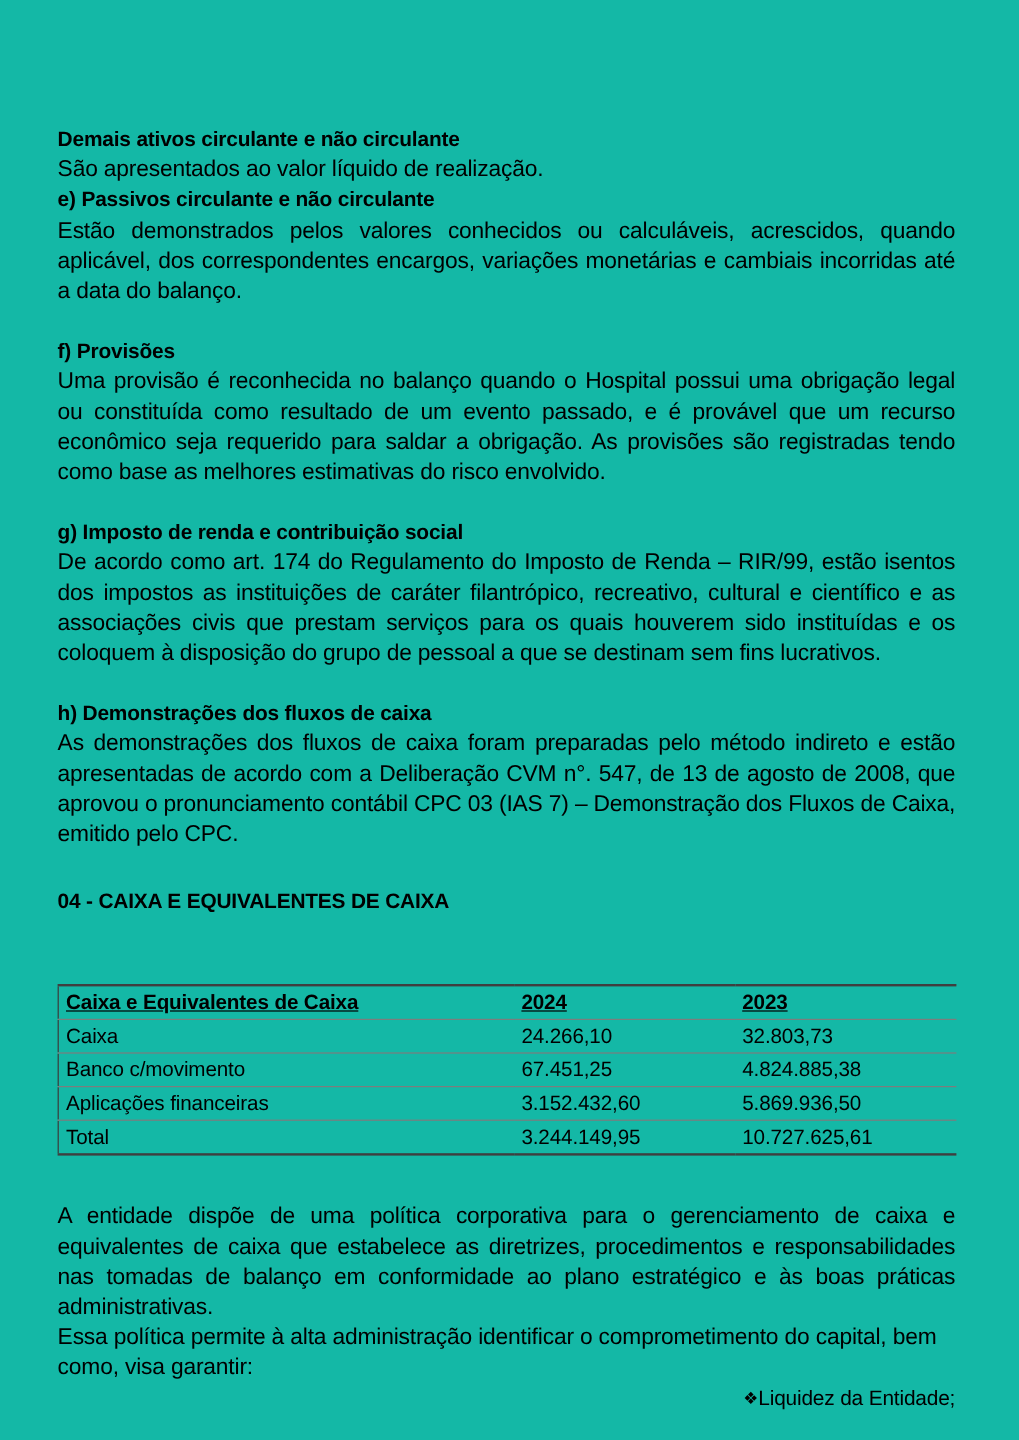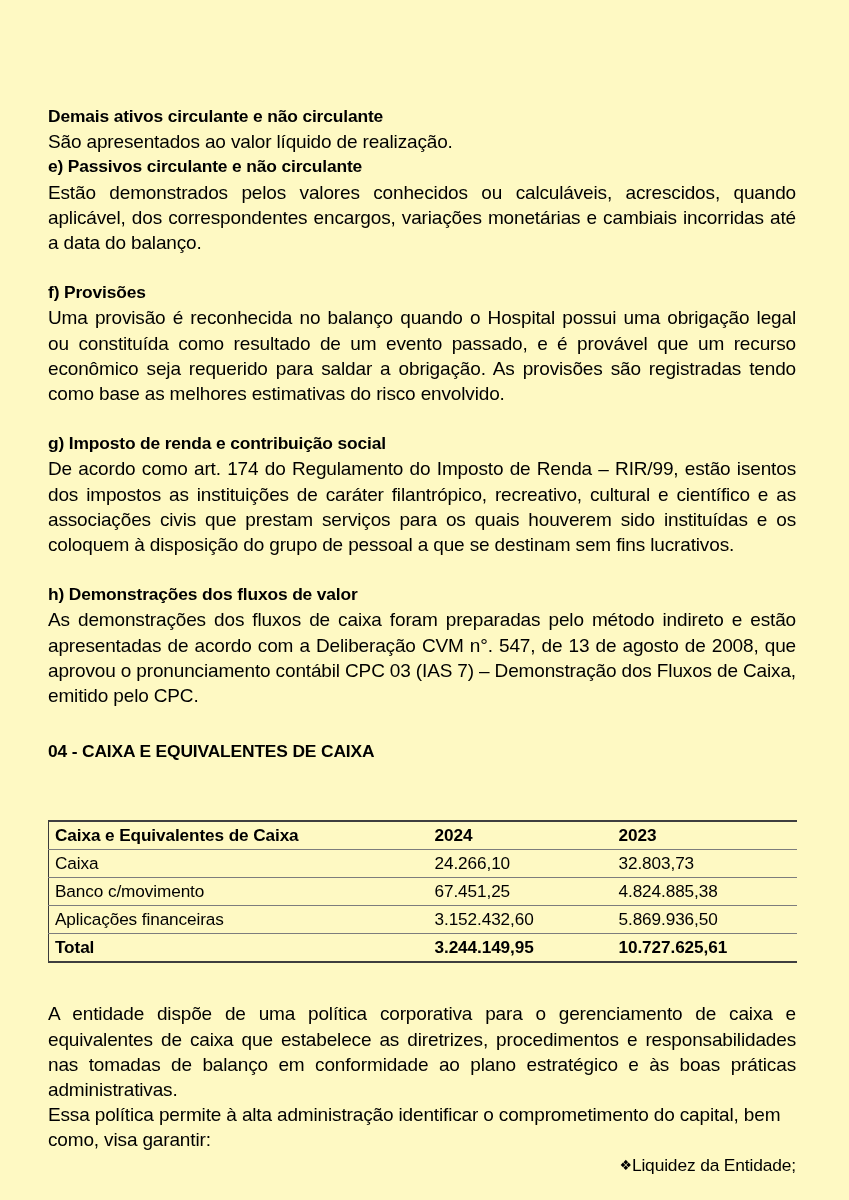--- a/index.html
+++ b/index.html
@@ -9,21 +9,21 @@
     background: #ffffff;
   }
   body {
     font-family: "Liberation Sans", sans-serif;
     color: #000000;
   }
   .page {
     position: relative;
     width: 849px;
     height: 1200px;
-    background: #fef9c3;
+    background: #14b8a6;
     margin: 0 auto;
     overflow: hidden;
     box-sizing: border-box;
   }
   .content {
     position: absolute;
     left: 48px;
     top: 104px;
     width: 748px;
   }
@@ -73,23 +73,24 @@
     height: 22px;
     border-top: 1.2px solid #7d7d7d;
     border-bottom: 1.2px solid #7d7d7d;
     letter-spacing: -0.1px;
     vertical-align: middle;
   }
   table.cash-table thead th {
     font-weight: bold;
     border-top: 2.6px solid #3f3f3f;
     border-bottom: 1.2px solid #7d7d7d;
+    text-decoration: underline;
   }
   table.cash-table tr.total-row td {
-    font-weight: bold;
+    font-weight: normal;
     border-bottom: 2.6px solid #3f3f3f;
   }
   .col-label { text-align: left; padding-left: 8px; }
   .col-num { text-align: left; padding-right: 6px; }
 
   
   .bullet-line {
     font-size: 17.4px;
     line-height: 25.2px;
     margin: 0;
@@ -120,21 +121,21 @@
     <div class="bold-head">f) Provisões</div>
     <div class="para">Uma provisão é reconhecida no balanço quando o Hospital possui uma obrigação legal ou constituída como resultado de um evento passado, e é provável que um recurso econômico seja requerido para saldar a obrigação. As provisões são registradas tendo como base as melhores estimativas do risco envolvido.</div>
 
     <div class="gap-md"></div>
 
     <div class="bold-head">g) Imposto de renda e contribuição social</div>
     <div class="para">De acordo como art. 174 do Regulamento do Imposto de Renda – RIR/99, estão isentos dos impostos as instituições de caráter filantrópico, recreativo, cultural e científico e as associações civis que prestam serviços para os quais houverem sido instituídas e os coloquem à disposição do grupo de pessoal a que se destinam sem fins lucrativos.</div>
 
     <div class="gap-md"></div>
 
-    <div class="bold-head">h) Demonstrações dos fluxos de valor</div>
+    <div class="bold-head">h) Demonstrações dos fluxos de caixa</div>
     <div class="para">As demonstrações dos fluxos de caixa foram preparadas pelo método indireto e estão apresentadas de acordo com a Deliberação CVM n°. 547, de 13 de agosto de 2008, que aprovou o pronunciamento contábil CPC 03 (IAS 7) – Demonstração dos Fluxos de Caixa, emitido pelo CPC.</div>
 
     <div class="gap-lg"></div>
 
     <div class="bold-head">04 - CAIXA E EQUIVALENTES DE CAIXA</div>
 
     <div class="gap-md"></div>
 
 
     <div class="gap-lg"></div>

